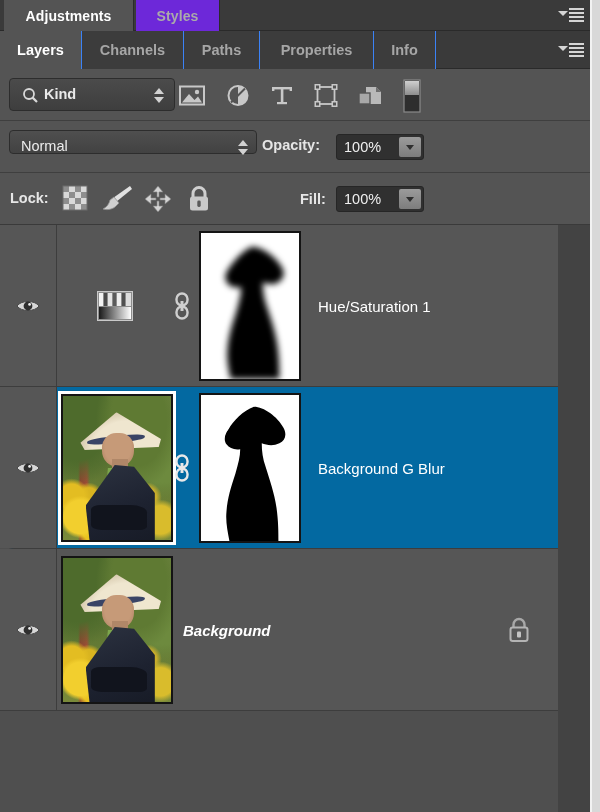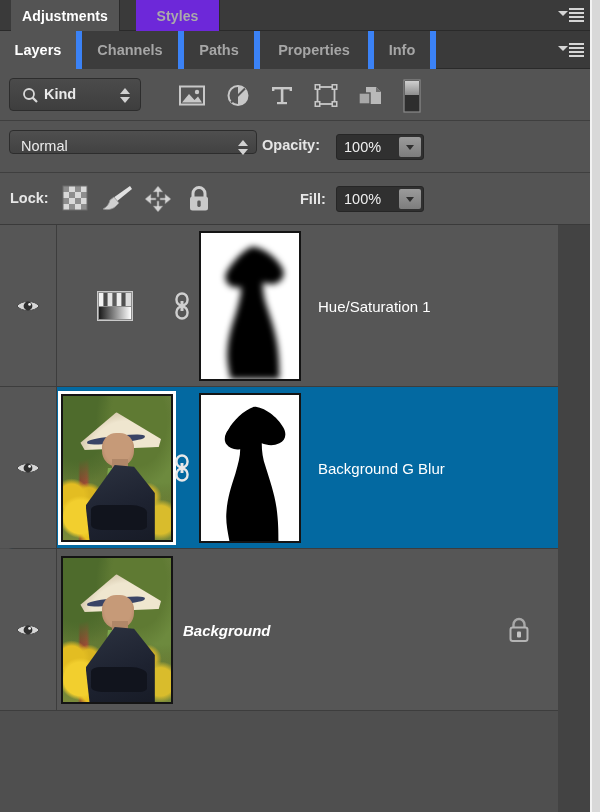--- a/index.html
+++ b/index.html
@@ -57,34 +57,34 @@
   
   .panel-tabbar {
     position: absolute; left: 0; top: 31px; width: 592px; height: 38px;
     background: #3a3a3a;
     border-bottom: 1px solid #2a2a2a;
   }
   .ptab {
     position: absolute; top: 0; height: 38px;
     display: flex; align-items: center; justify-content: center;
     font-size: 14.5px; font-weight: bold;
-    border-right: 6px solid #3b82f6;
+    border-right: 1px solid #3b82f6;
     cursor: default;
   }
   .ptab.active { background: #545454; color: #ffffff; }
   .ptab.inactive { background: #3c3c3c; color: #a6a6a6; }
 
   
   .filter-row {
     position: absolute; left: 0; top: 69px; width: 592px; height: 52px;
     background: #545454;
     border-bottom: 1px solid #3f3f3f;
   }
   .kind-select {
-    position: absolute; left: 9px; top: 9px; width: 132px; height: 33px;
+    position: absolute; left: 9px; top: 9px; width: 166px; height: 33px;
     background: linear-gradient(#4b4b4b,#3e3e3e);
     border: 1px solid #2d2d2d; border-radius: 4px;
     display: flex; align-items: center;
     cursor: default;
   }
   .mag-icon { position: absolute; left: 12px; top: 8px; width: 17px; height: 17px; }
   .kind-label {
     position: absolute; left: 34px; top: 7px;
     font-size: 14.5px; font-weight: bold; color: #e8e8e8;
   }
@@ -257,21 +257,21 @@
     position: absolute; right: 10px; top: 225px; width: 32px; height: 587px;
     background: #434343; cursor: default;
   }
 </style>
 </head>
 <body>
 
 <div id="app">
 
   <div class="dock-bar">
-    <div class="dock-tab active" style="left:11px; width:109px;">
+    <div class="dock-tab active" style="left:4px; width:130px;">
       <span>Adjustments</span>
     </div>
     <div class="dock-tab inactive" style="left:136px; width:84px;">
       <span>Styles</span>
     </div>
     <div class="panel-menu" style="right:8px; top:6px;">
       <div class="pm-tri"></div>
       <div class="pm-lines">
         <i></i>
           <i></i>

